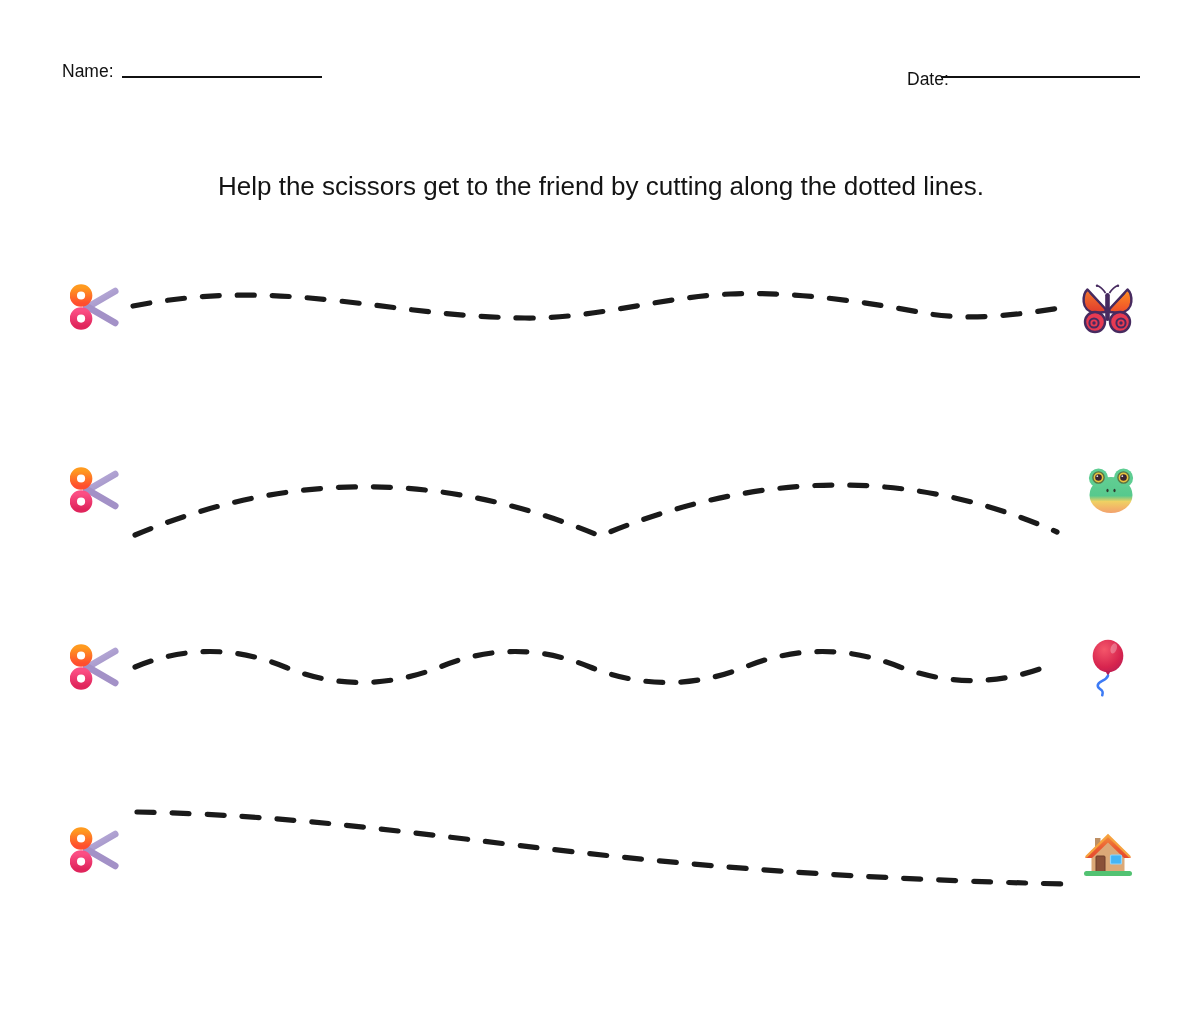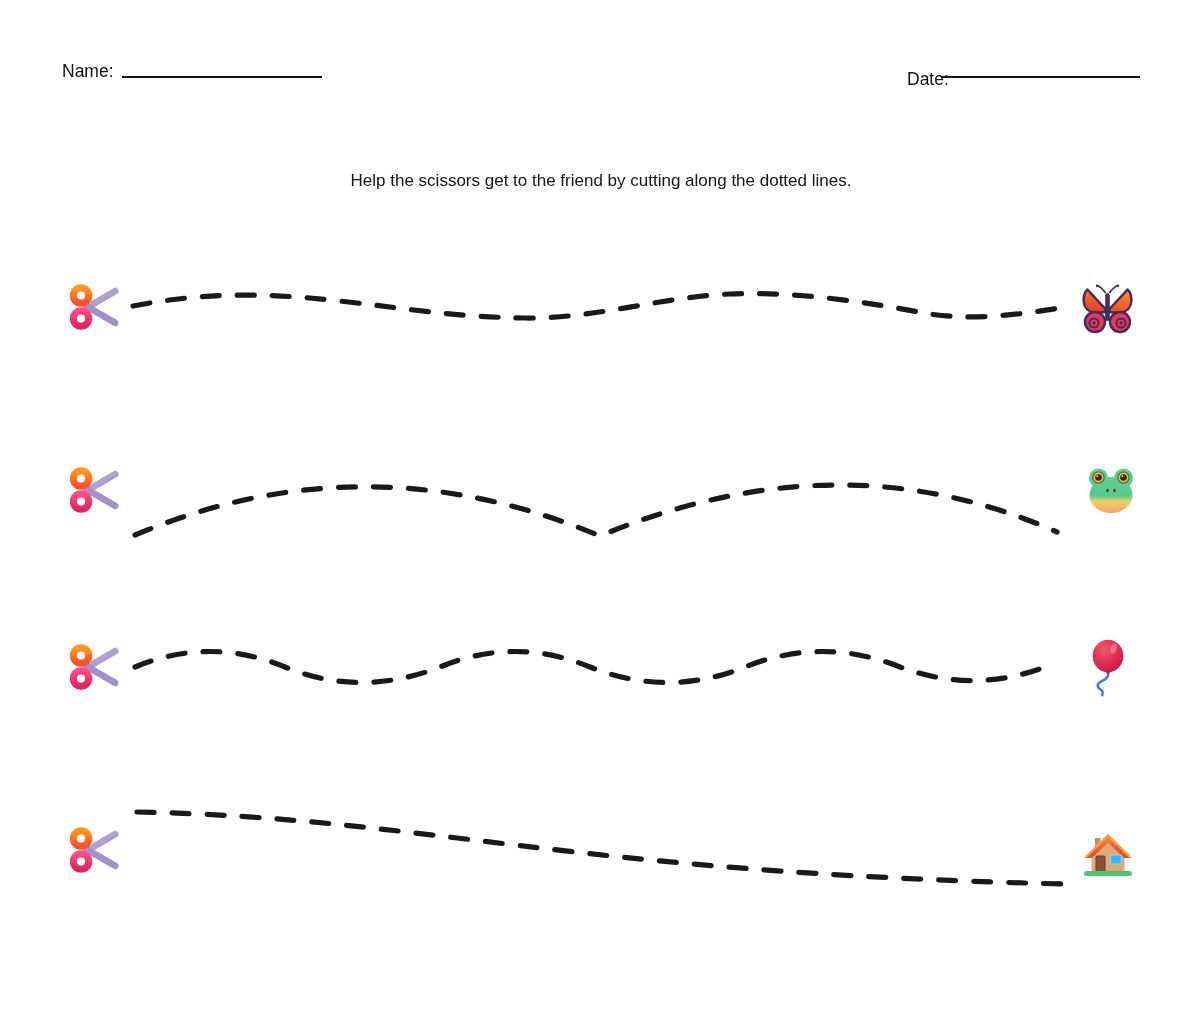--- a/index.html
+++ b/index.html
@@ -28,21 +28,21 @@
     left:62px; top:122px;
     font-size:22px;
     font-weight:bold;
     color:#0d0d0d;
   }
   .instructions{
     position:absolute;
     left:0; top:171px;
     width:1202px;
     text-align:center;
-    font-size:17px;
+    font-size:26px;
     color:#141414;
   }
   .canvas-svg{
     position:absolute;
     left:0; top:0;
   }
   .cut-path{
     fill:none;
     stroke:#1a1a1a;
     stroke-width:5.2;

